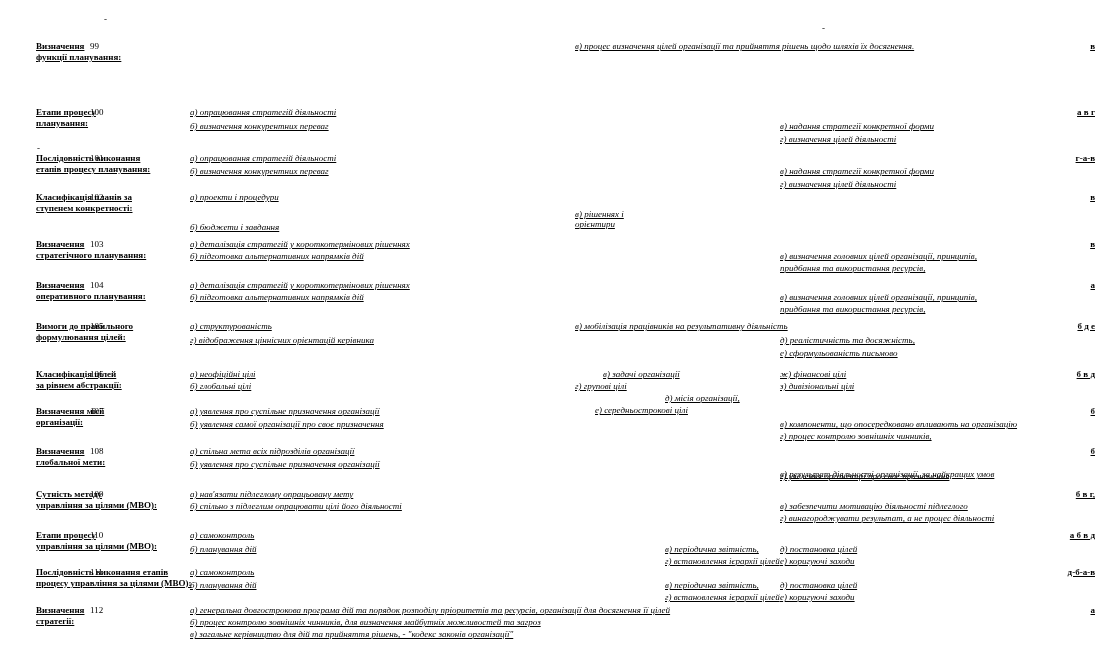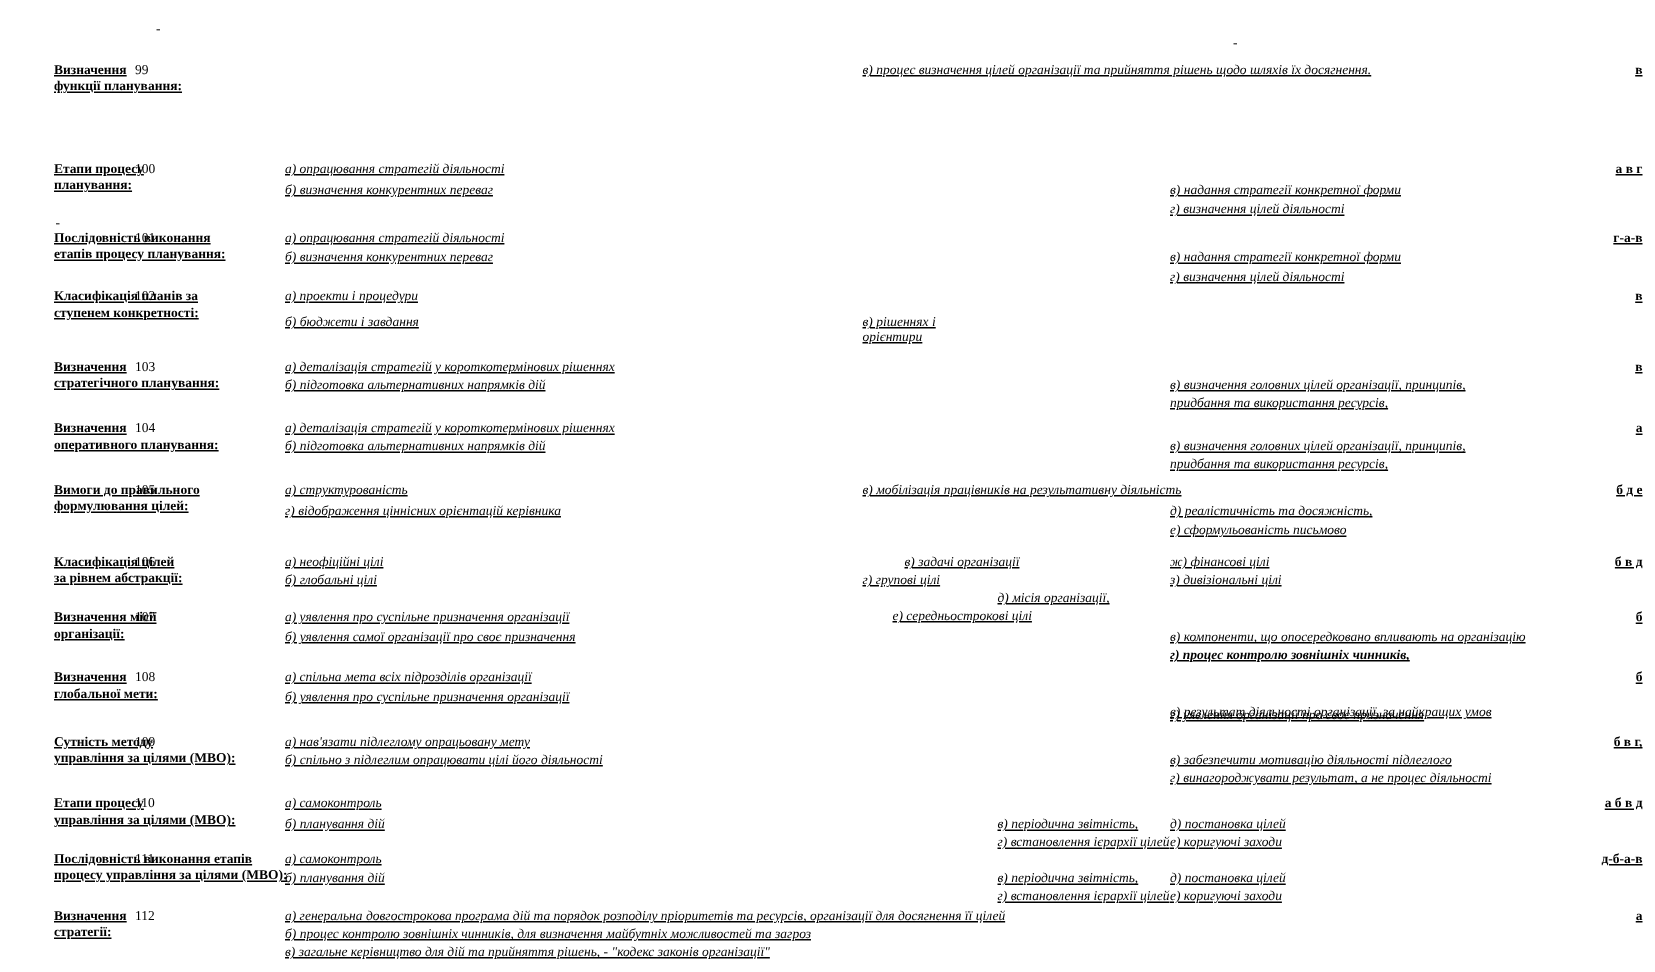--- a/index.html
+++ b/index.html
@@ -119,21 +119,21 @@
         <div class="ans colA" style="top: 0px;">а) опрацювання  стратегій  діяльності</div>
         <div class="ans colA" style="top: 13px;">б) визначення   конкурентних  переваг</div>
         <div class="ans colD" style="top: 13px;">в) надання  стратегії  конкретної  форми</div>
         <div class="ans colD" style="top: 26px;">г) визначення  цілей діяльності</div>
         <div class="key">г-а-в</div>
       </div>
       <div class="row" style="top: 192px;">
         <div class="num">102</div>
         <div class="q"><span>Класифікація планів за</span><span class="l2">ступенем конкретності:</span></div>
         <div class="ans colA" style="top: 0px;">а) проекти  і процедури</div>
-        <div class="ans colA" style="top: 17px; font-style: italic;">б) бюджети  і завдання</div>
+        <div class="ans colA" style="top: 30px; font-style: italic;">б) бюджети  і завдання</div>
         <div class="ans colB" style="top: 17px;">в) рішеннях  і</div>
         <div class="ans colB" style="top: 27px;">орієнтири</div>
         <div class="key">в</div>
       </div>
       <div class="row" style="top: 239px;">
         <div class="num">103</div>
         <div class="q"><span>Визначення</span><span class="l2">стратегічного планування:</span></div>
         <div class="ans colA" style="top: 0px;">а) деталізація  стратегій  у короткотермінових  рішеннях</div>
         <div class="ans colA" style="top: 12px;">б) підготовка  альтернативних  напрямків  дій</div>
         <div class="ans colD" style="top: 12px;">в) визначення  головних цілей організації,  принципів,</div>
@@ -171,21 +171,21 @@
         <div class="ans colD" style="top: 0px;">ж) фінансові  цілі</div>
         <div class="ans colD" style="top: 12px;">з) дивізіональні  цілі</div>
         <div class="key">б в д</div>
       </div>
       <div class="row" style="top: 406px;">
         <div class="num">107</div>
         <div class="q"><span>Визначення місії</span><span class="l2">організації:</span></div>
         <div class="ans colA" style="top: 0px;">а) уявлення  про суспільне  призначення   організації</div>
         <div class="ans colA" style="top: 13px;">б) уявлення  самої організації  про своє призначення</div>
         <div class="ans colD" style="top: 13px;">в) компоненти,  що опосередковано   впливають  на організацію</div>
-        <div class="ans colD" style="top: 25px; font-weight: bold;">г) процес  контролю зовнішніх чинників,</div>
+        <div class="ans colD" style="top: 25px;">г) процес  контролю зовнішніх чинників,</div>
         <div class="key">б</div>
       </div>
       <div class="row" style="top: 446px;">
         <div class="num">108</div>
         <div class="q"><span>Визначення</span><span class="l2">глобальної мети:</span></div>
         <div class="ans colA" style="top: 0px;">а) спільна мета  всіх підрозділів організації</div>
         <div class="ans colA" style="top: 13px;">б) уявлення  про суспільне  призначення   організації</div>
         <div class="ans colD" style="top: 23px;">в) результат діяльності організації, за найкращих  умов</div>
         <div class="ans colD" style="top: 25px;">г) уявлення організації  про своє  призначення</div>
         <div class="key">б</div>

